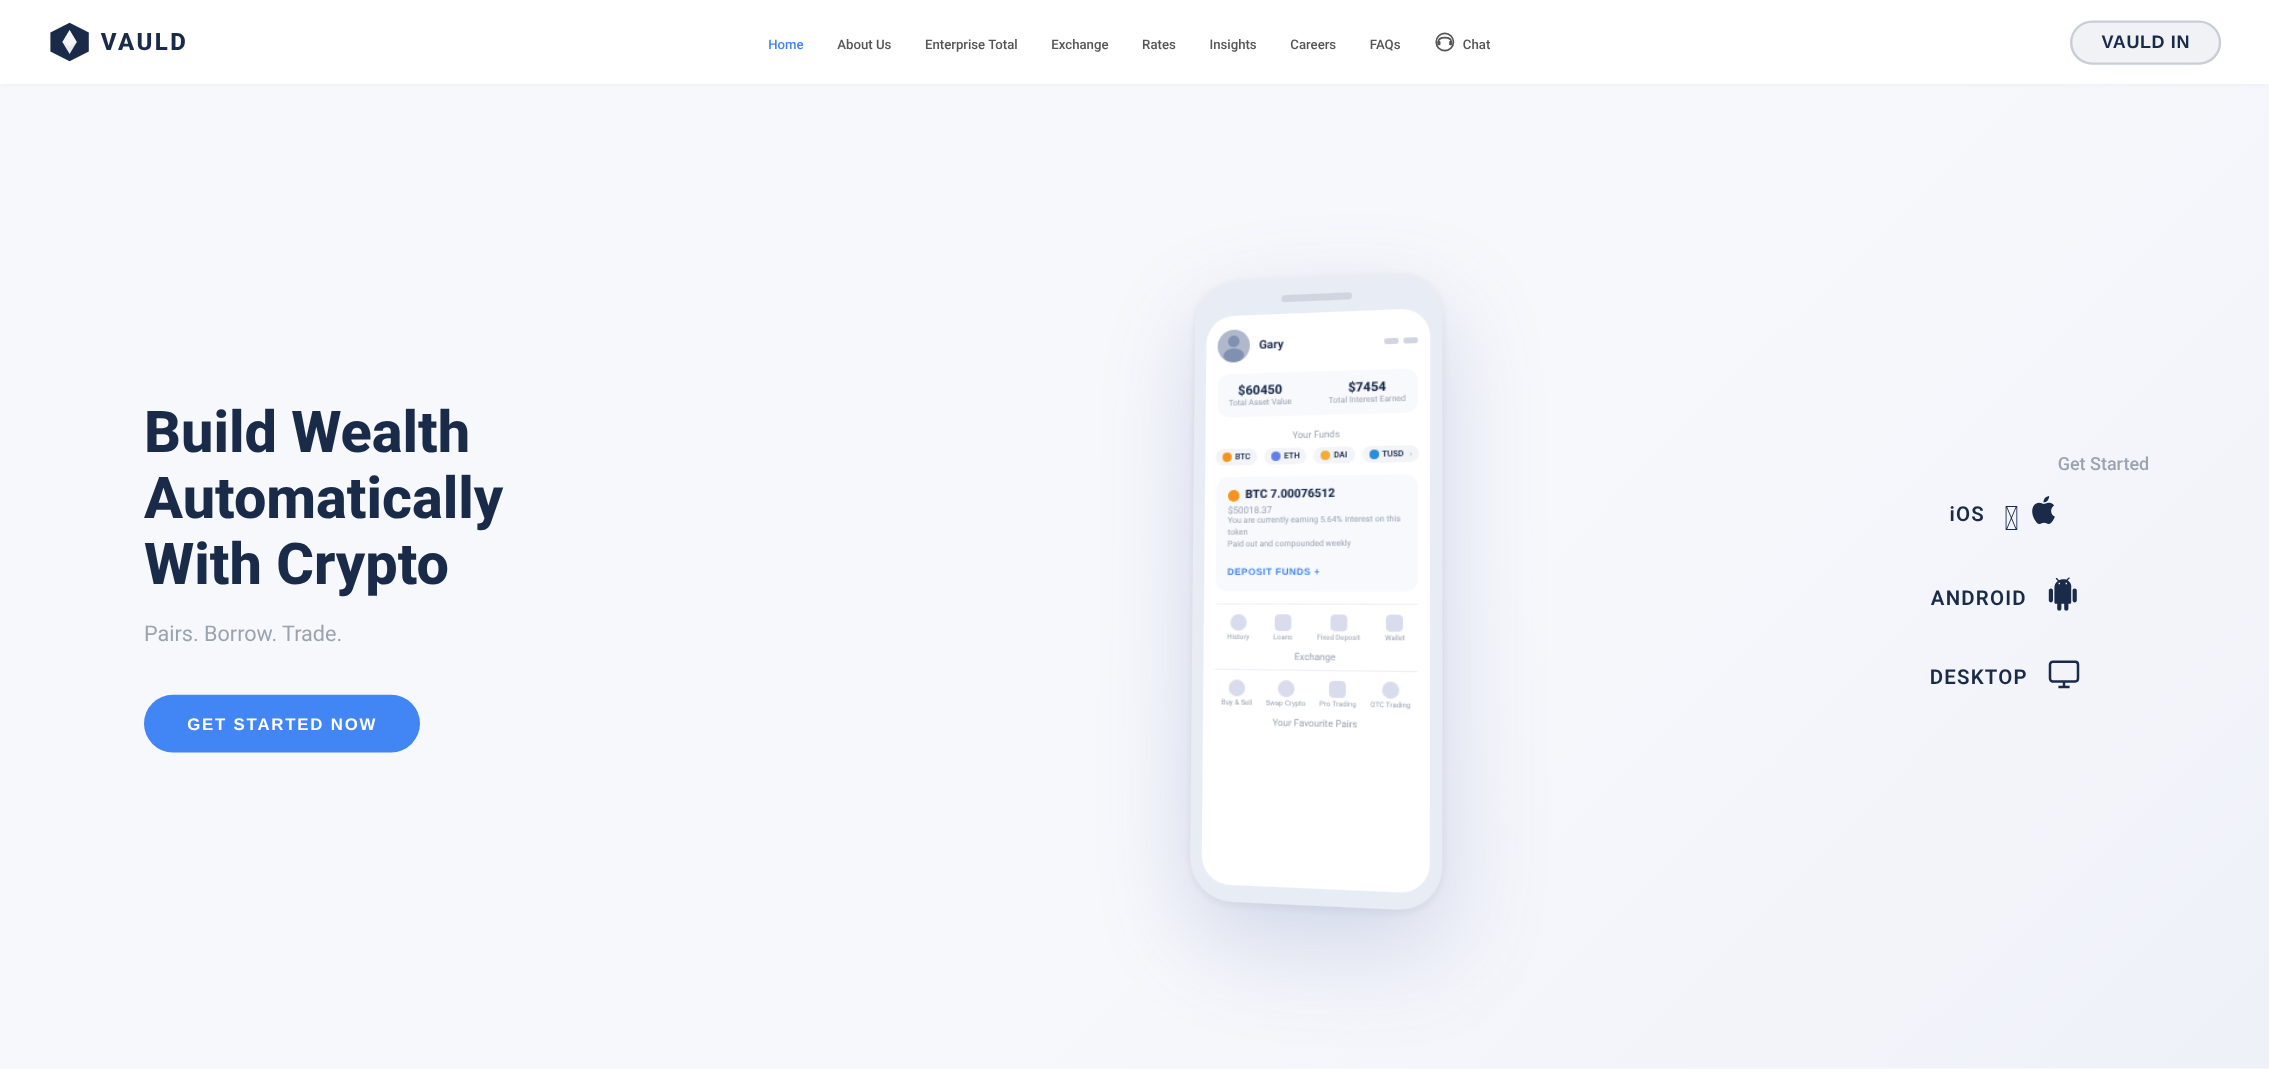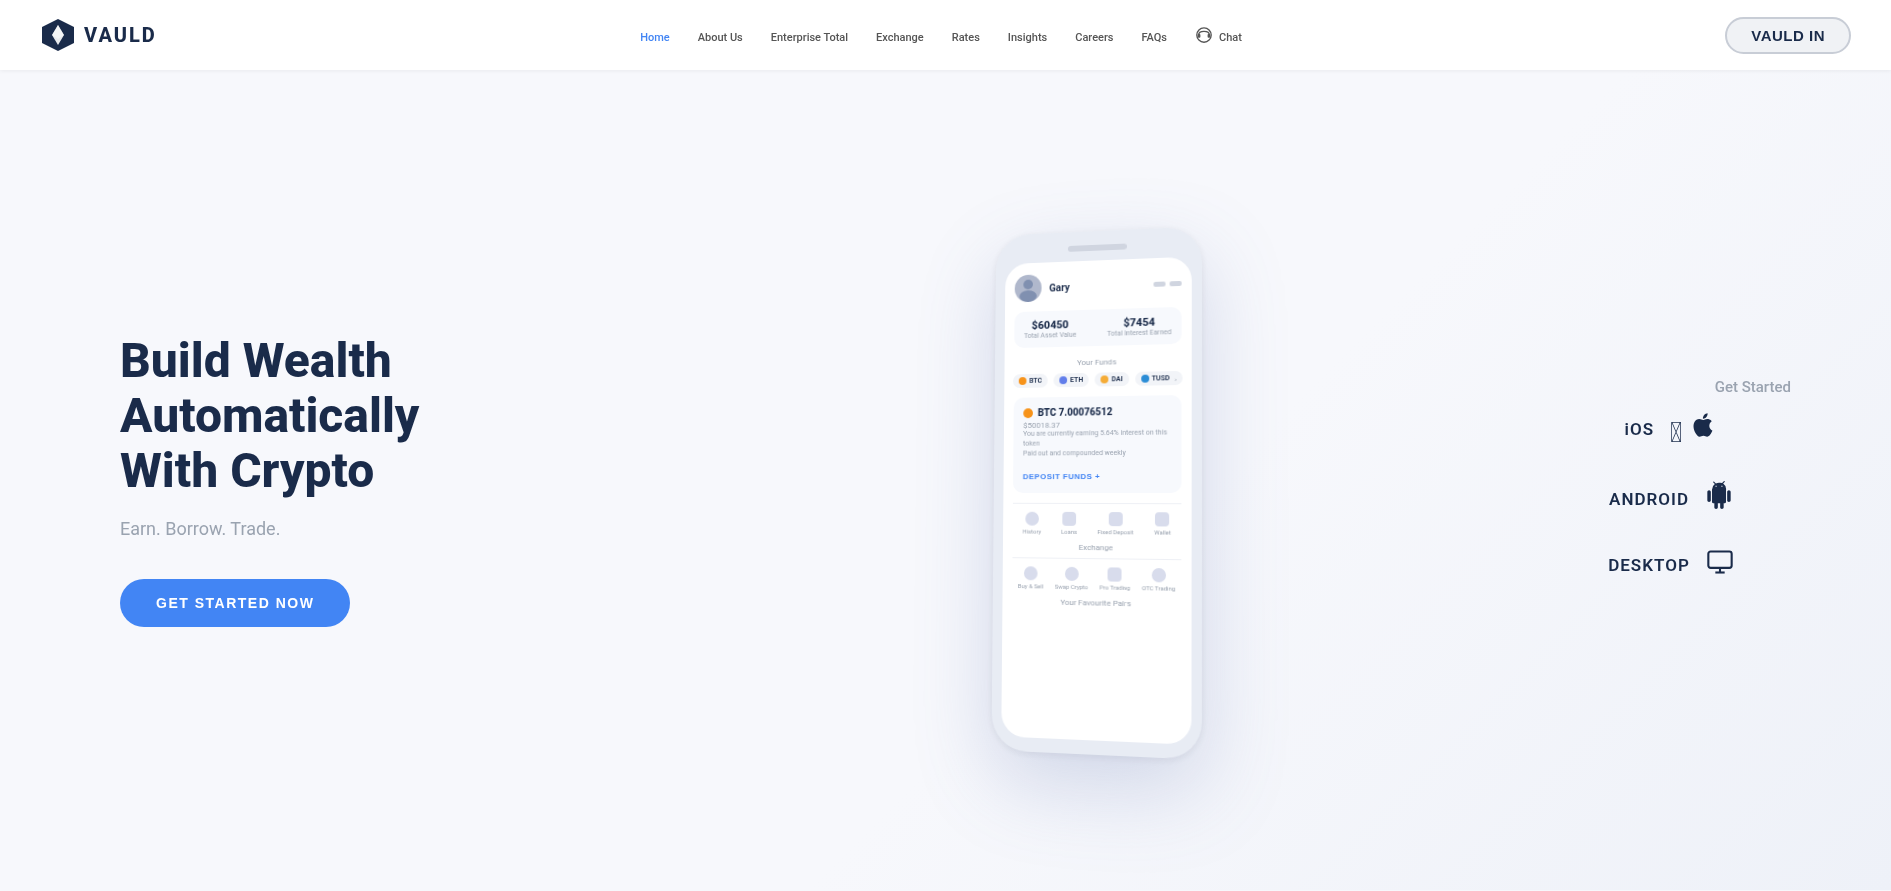--- a/index.html
+++ b/index.html
@@ -397,21 +397,21 @@
   </div>
 </nav>
 
 <section class="hero">
 
   <div class="hero-left">
     <h1 class="hero-title">
       <span>Build Wealth Automatically</span><br>
       <span>With Crypto</span>
     </h1>
-    <p class="hero-subtitle">Earn. Borrow. Trade.</p>
+    <p class="hero-subtitle">Pairs. Borrow. Trade.</p>
     <button class="get-started-btn">GET STARTED NOW</button>
   </div>
 
   <div class="phone-wrap">
     <div class="phone">
       <div class="phone-notch"></div>
       <div class="phone-screen">
 
         <div class="phone-header">
           <div style="display:flex;align-items:center;gap:4px;">

